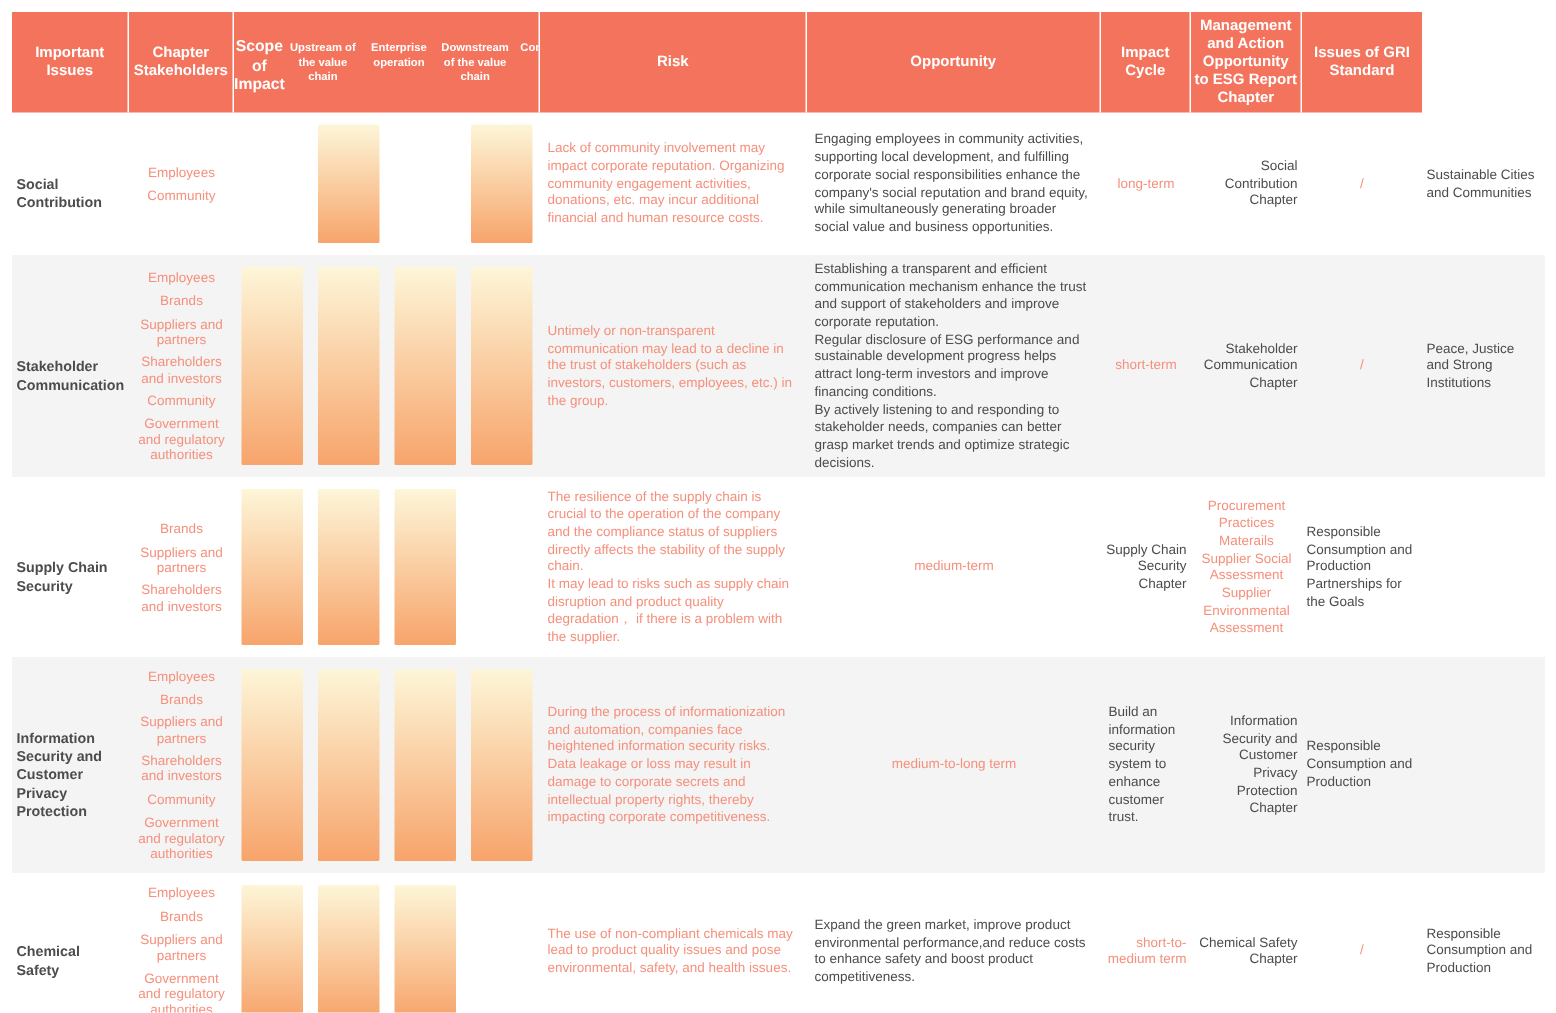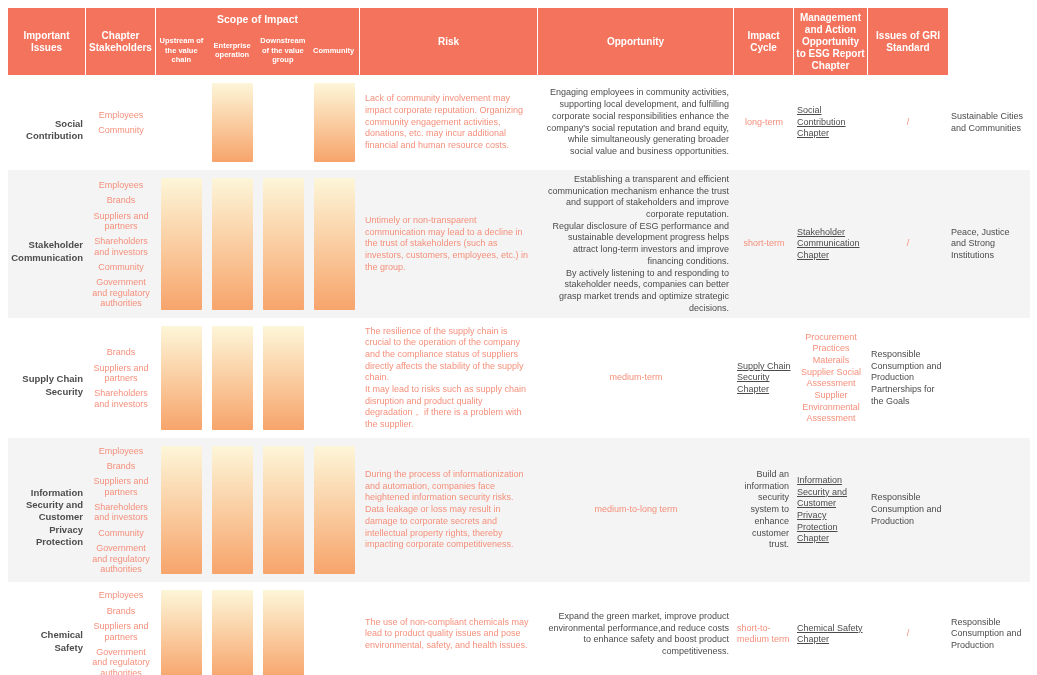--- a/index.html
+++ b/index.html
@@ -28,81 +28,81 @@
   .header-row{min-height:67px;}
   .hcell{
     background:var(--header-bg);
     color:#fff;font-weight:bold;font-size:10px;line-height:1.2;
     display:flex;align-items:center;justify-content:center;text-align:center;
     border-right:1px solid #fff;
     padding:3px 2px;
   }
   .hcell:last-child{border-right:none;}
   .hcell.scope-group{
-    flex-direction:column;justify-content:flex-start;padding:0;
+    flex-direction:row;justify-content:flex-start;padding:0;
   }
   .scope-title{font-size:10.5px;padding-top:5px;}
-  .scope-subs{flex:1;display:flex;width:100%;align-items:center;}
+  .scope-subs{flex:1;display:flex;width:100%;}
   .scope-sub-h{
     width:51px;font-size:7.5px;line-height:1.25;text-align:center;padding:0 2px;
   }
   
   .row{background:#fff;}
   .row.alt{background:var(--alt-row-bg);}
   #rows .row:nth-child(1){min-height:95px;}
   #rows .row:nth-child(2){min-height:148px;}
   #rows .row:nth-child(3){min-height:120px;}
   #rows .row:nth-child(4){min-height:127px;}
   #rows .row:nth-child(5){min-height:105px;}
   .cell{
     display:flex;align-items:center;justify-content:center;
     font-size:9px;line-height:1.3;padding:4px 3px;
   }
   .issue-label{
     font-weight:bold;font-size:9.5px;color:var(--dark-text);
-    text-align:right;
+    text-align:left;
     margin-top:15px;
   }
   .stakeholders{
     flex-direction:column;color:var(--accent-text);text-align:center;
     padding:5px 2px;
   }
   .stakeholder-item{margin:2.5px 0;line-height:1.15;}
   .scope-cell{
     align-items:stretch;justify-content:flex-start;padding:8px 0;
   }
   .scope-sub{width:51px;display:flex;}
   .bar{flex:1;margin:0 5px;border-radius:1px;}
   .bar.on{background:linear-gradient(to bottom,var(--bar-gradient-top),var(--bar-gradient-bottom));}
   .risk-cell{
     color:var(--accent-text);text-align:left;justify-content:flex-start;
     white-space:pre-line;padding:4px 5px;
   }
   .opp-cell{
-    color:var(--dark-text);text-align:right;justify-content:flex-start;
+    color:var(--dark-text);text-align:left;justify-content:flex-start;
     white-space:pre-line;padding:4px 5px;
   }
-  .cycle-cell{color:var(--accent-text);text-align:left;}
-  .chapter-cell{color:var(--dark-text);text-align:left;text-decoration:underline;}
+  .cycle-cell{color:var(--accent-text);text-align:right;}
+  .chapter-cell{color:var(--dark-text);text-align:right;}
   .gri-cell{color:var(--accent-text);text-align:center;white-space:pre-line;}
   .sdg-cell{color:var(--dark-text);text-align:left;white-space:pre-line;}
 </style>
 </head>
 <body>
 
 <div class="table">
   <div class="grid-row header-row">
     <div class="hcell">Important Issues</div>
     <div class="hcell">Chapter Stakeholders</div>
     <div class="hcell scope-group">
       <div class="scope-title">Scope of Impact</div>
       <div class="scope-subs">
         <div class="scope-sub-h">Upstream of the value chain</div>
         <div class="scope-sub-h">Enterprise operation</div>
-        <div class="scope-sub-h">Downstream of the value group</div>
+        <div class="scope-sub-h">Downstream of the value chain</div>
         <div class="scope-sub-h">Community</div>
       </div>
     </div>
     <div class="hcell">Risk</div>
     <div class="hcell">Opportunity</div>
     <div class="hcell">Impact Cycle</div>
     <div class="hcell">Management and Action Opportunity to ESG Report Chapter</div>
     <div class="hcell">Issues of GRI Standard</div>
   </div>
   <div id="rows">

